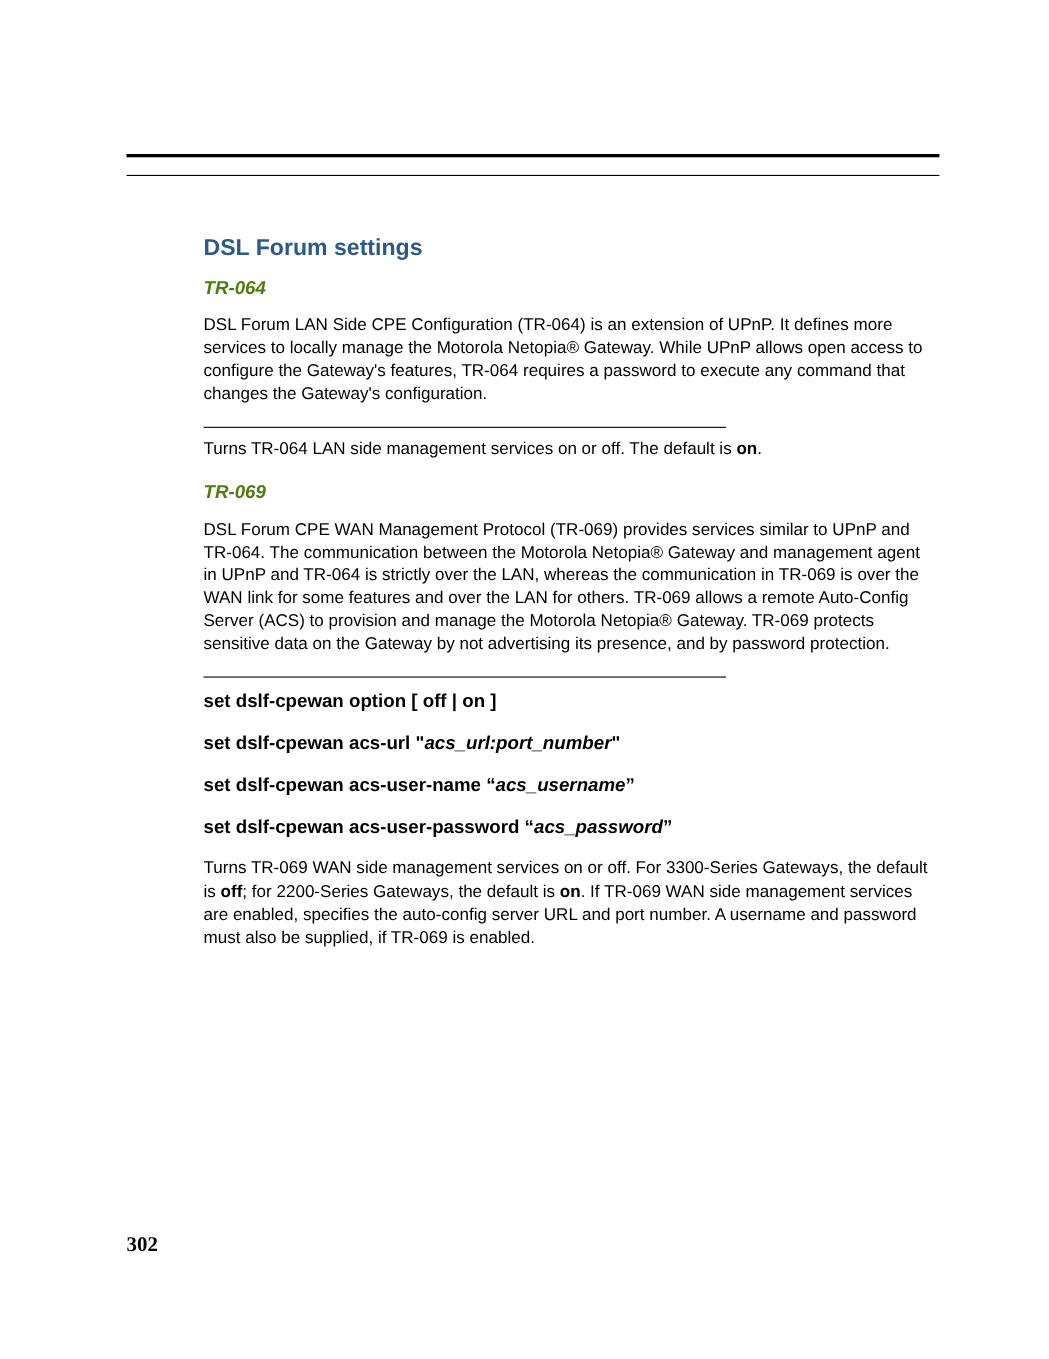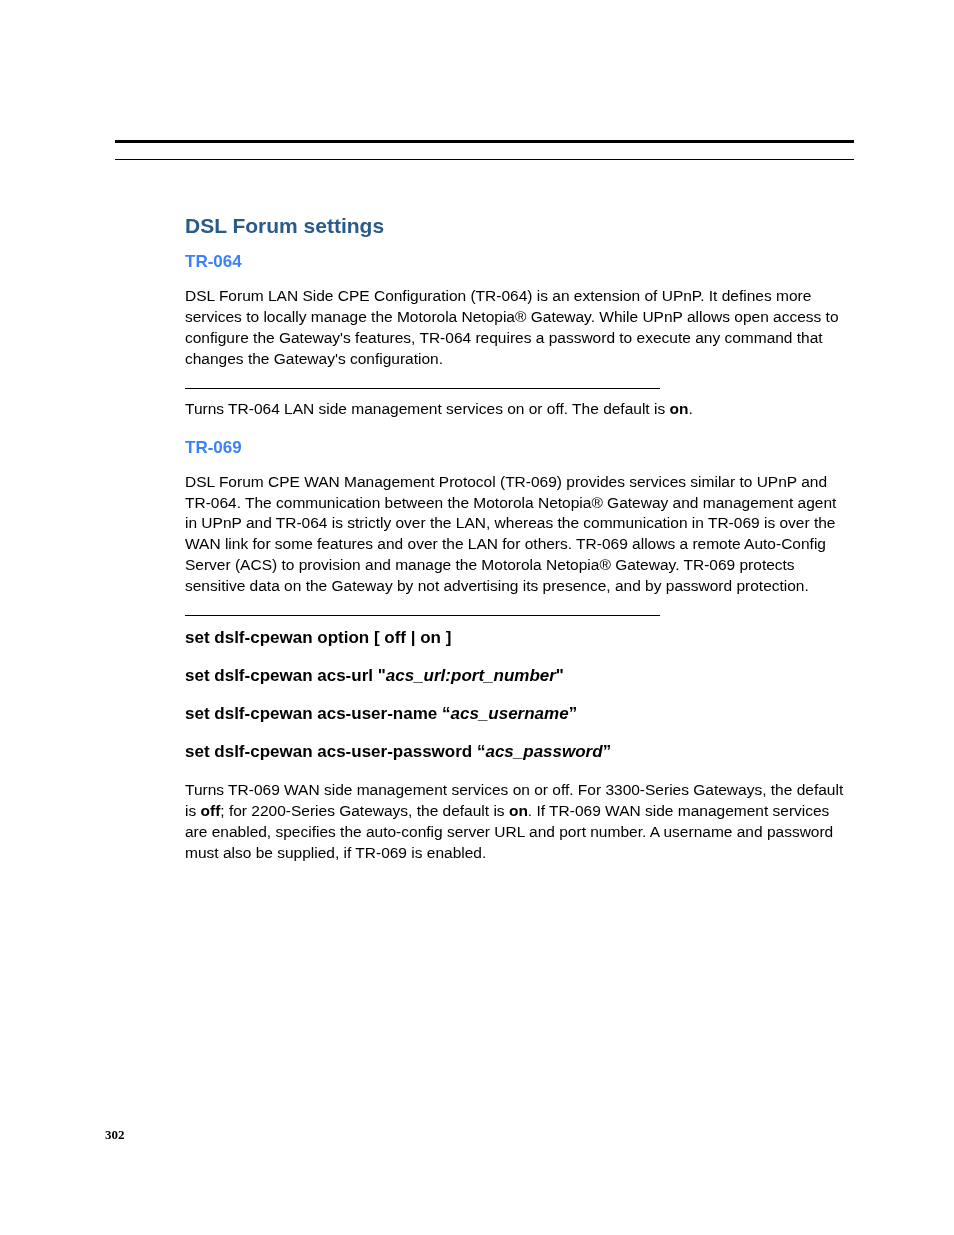--- a/index.html
+++ b/index.html
@@ -34,46 +34,47 @@
     font-weight: bold;
     margin: 0 0 6px 0;
   }
   p.body {
     font-size: 15.5px;
     line-height: 1.35;
     margin: 0 0 18px 0;
   }
   p.body .bold { font-weight: bold; }
   h3.subhead {
-    color: #3b82f6;
+    color: #4d7c0f;
     font-size: 17px;
     font-weight: bold;
     margin: 14px 0 14px 0;
+    font-style: italic;
   }
   .cmd-divider {
     border-top: 1.5px solid #000;
     width: 475px;
     margin: 14px 0 10px 0;
   }
   h3.cmd {
     font-size: 17px;
     font-weight: bold;
     margin: 12px 0 18px 0;
     color: #000;
   }
   h3.cmd .param {
     font-style: italic;
     font-weight: bold;
   }
   .page-number {
     position: absolute;
-    left: 105px;
+    left: 115px;
     bottom: 92px;
     font-family: "Times New Roman", Times, serif;
-    font-size: 13px;
+    font-size: 19px;
     font-weight: bold;
   }
 </style>
 </head>
 <body>
 
 <div class="page">
   <div class="top-rule-thick"></div>
   <div class="top-rule-thin"></div>
 

